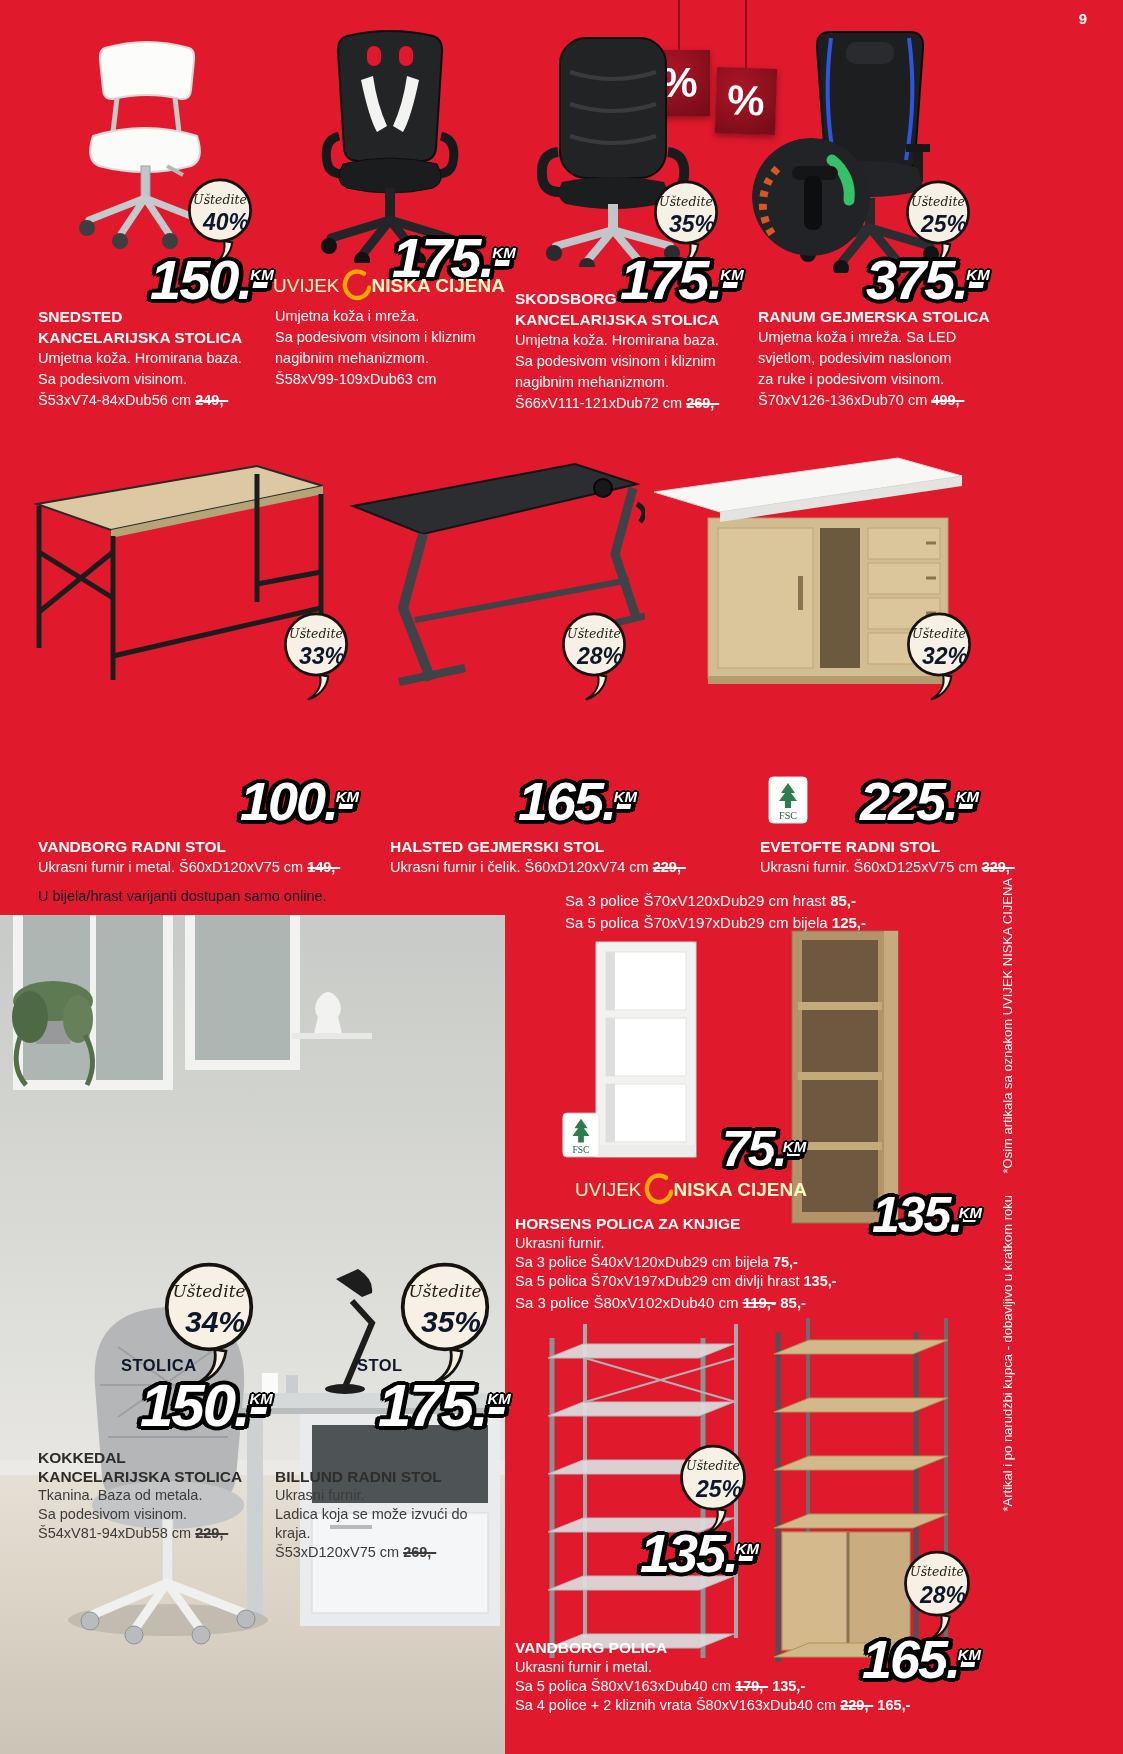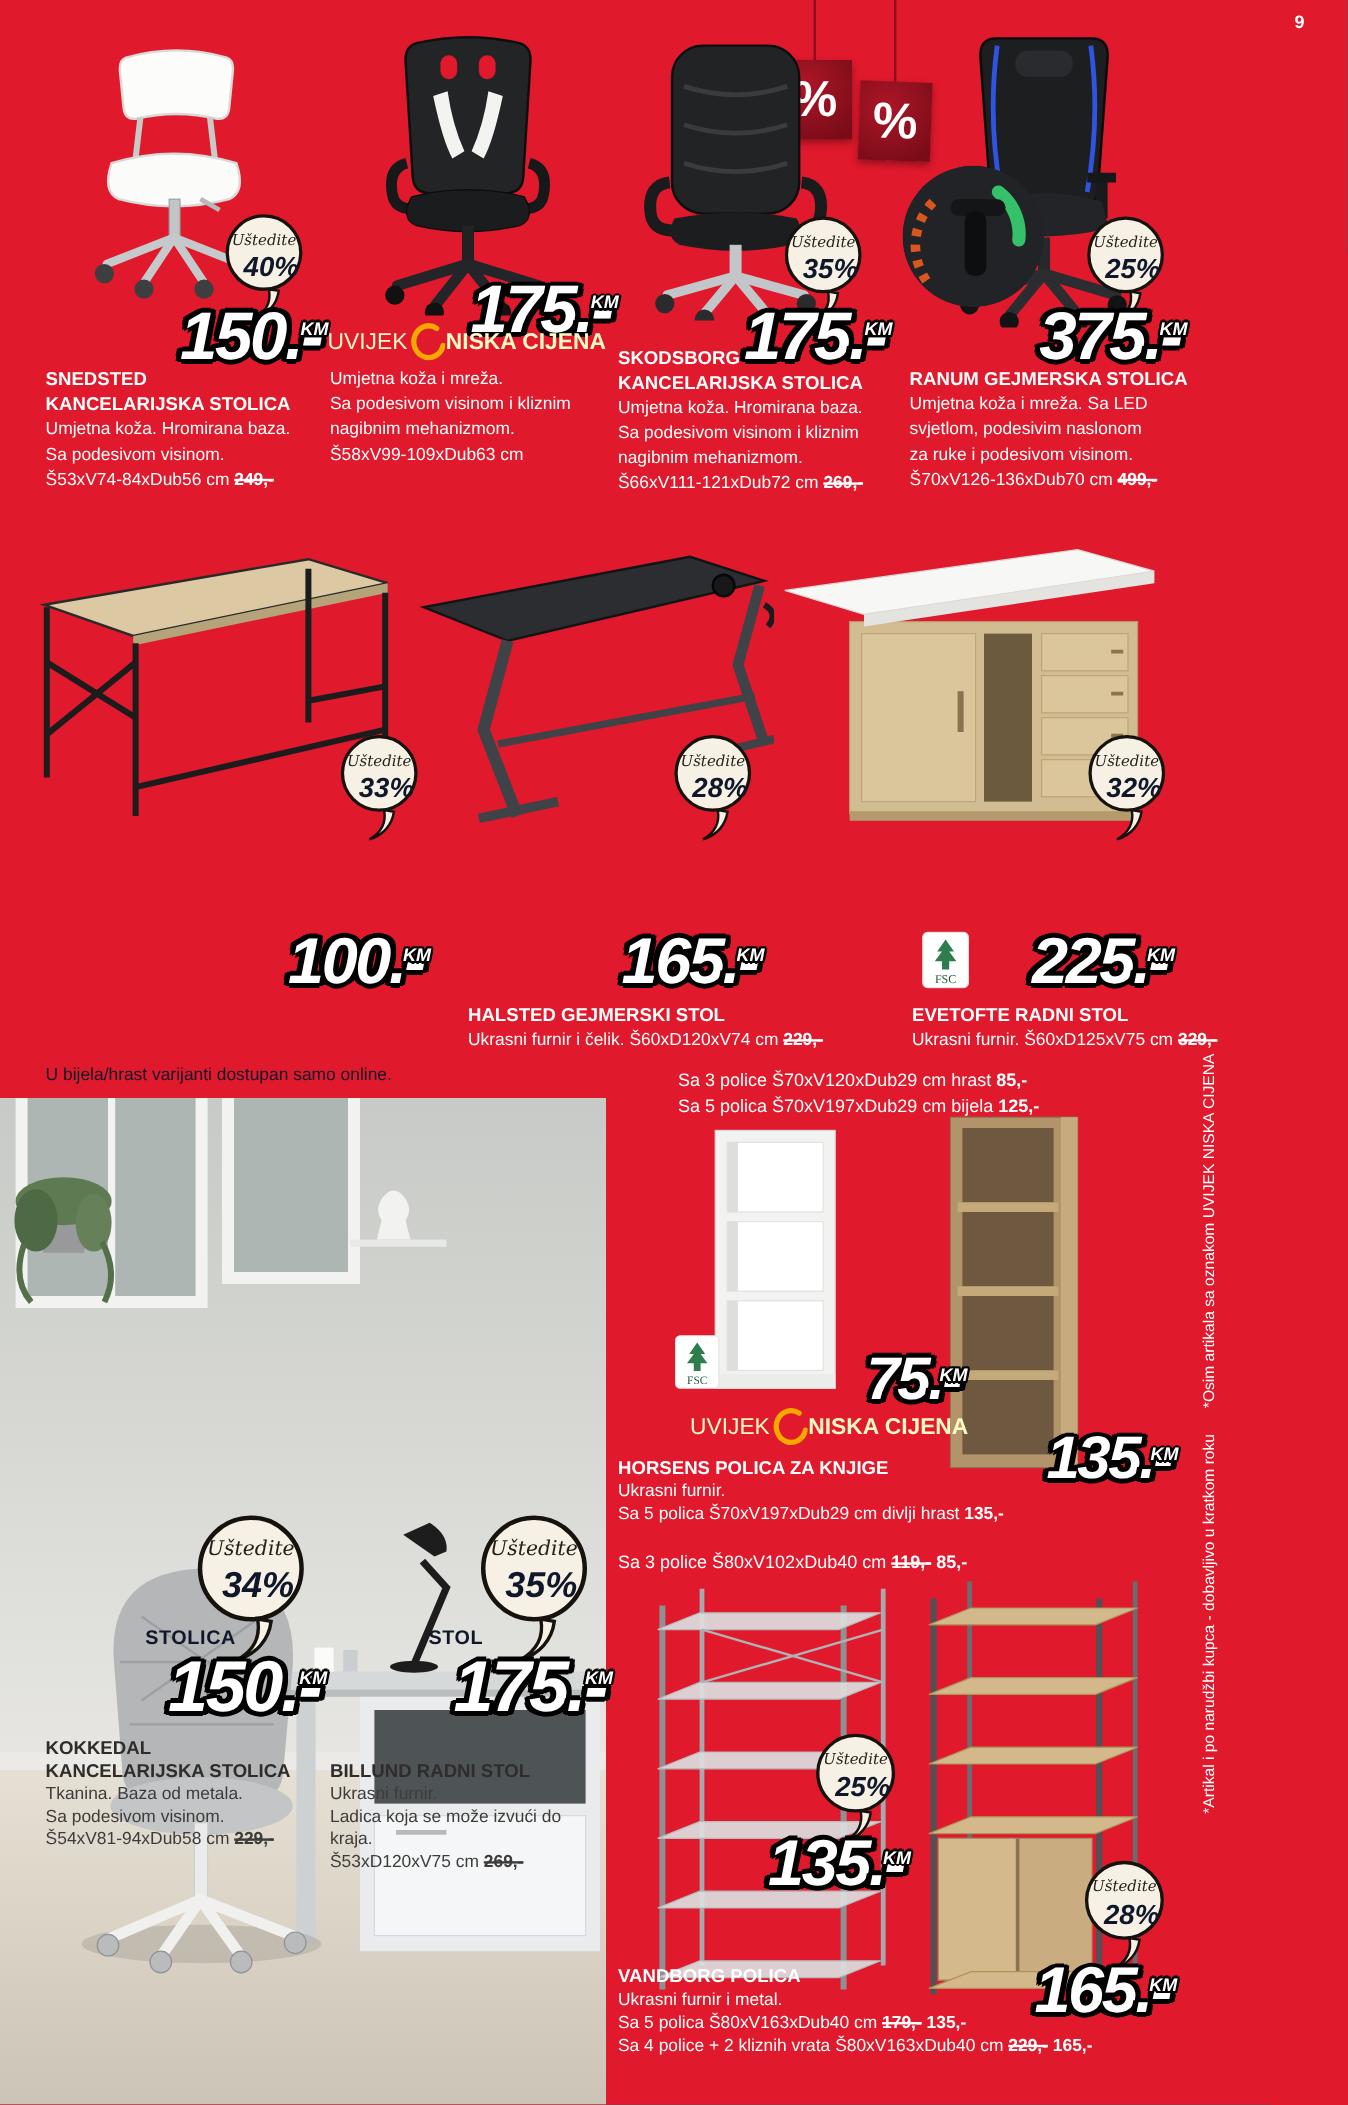--- a/index.html
+++ b/index.html
@@ -257,20 +257,24 @@
   <div class="bubble b-sm" style="left:282px;top:610px;">
     <svg viewBox="0 0 100 132">
         <path class="tailp" d="M56 94 C59 110 52 122 38 130 C55 125 66 112 68 96 Z"></path>
         <circle class="circp" cx="50" cy="49" r="45"></circle>
       </svg>
     <div class="bu">Uštedite</div>
     <div class="bp">33%</div>
   </div>
   <div class="price" style="left:240px;top:774px;font-size:54px;">
     <span>100</span><span>.-</span><span class="pkm">KM</span>
+  </div>
+  <div class="tblock" style="left:38px;top:836px;width:330px;">
+    <div class="t-name">VANDBORG RADNI STOL</div>
+    <div class="t-desc"><span>Ukrasni furnir i metal. Š60xD120xV75 cm</span> <s class="old">149,-</s></div>
   </div>
 
   <svg class="abs" style="left:345px;top:448px;" width="300" height="245" viewBox="0 0 300 245">
     <polygon points="8,58 230,16 292,36 78,86" fill="#2b2d31" stroke="#131416" stroke-width="2"></polygon>
     <circle cx="258" cy="40" r="9" fill="#17181a" stroke="#060607" stroke-width="2"></circle>
     <path d="M292 56 q12 7 3 18" stroke="#1a1b1d" stroke-width="5" fill="none"></path>
     <g stroke="#3f4246" fill="none">
       <path d="M78 86 L58 160 L86 232" stroke-width="10"></path>
       <path d="M288 40 L270 106 L292 172" stroke-width="9"></path>
       <path d="M70 172 L284 132" stroke-width="6"></path>
@@ -492,20 +496,21 @@
       </svg>
     <span class="n">NISKA CIJENA</span>
   </div>
   <div class="price" style="left:872px;top:1190px;font-size:50px;">
     <span>135</span><span>.-</span><span class="pkm">KM</span>
   </div>
 
   <div class="tblock" style="left:515px;top:1214px;width:470px;">
     <div class="t-name" style="line-height:20px;">HORSENS POLICA ZA KNJIGE</div>
     <div class="t-desc" style="line-height:19px;">Ukrasni furnir.</div>
+    <div class="t-desc" style="line-height:19px;"><span>Sa 3 police Š40xV120xDub29 cm bijela</span> <b>75,-</b></div>
     <div class="t-desc" style="line-height:19px;"><span>Sa 5 polica Š70xV197xDub29 cm divlji hrast</span> <b>135,-</b></div>
   </div>
 
   <div class="intro-line" style="left:515px;top:1292px;">
     <span>Sa 3 police Š80xV102xDub40 cm</span> <s class="old">119,-</s> <b>85,-</b>
   </div>
 
   <svg class="abs" style="left:540px;top:1318px;" width="205" height="345" viewBox="0 0 205 345">
     <g stroke="#a7a9ad" stroke-width="4">
         <line x1="45" y1="6" x2="45" y2="320"></line>

